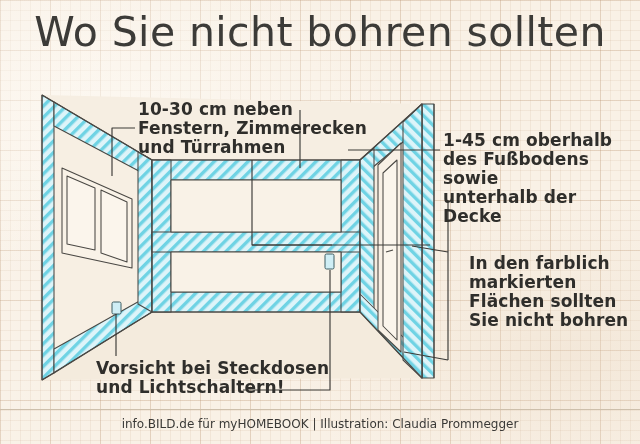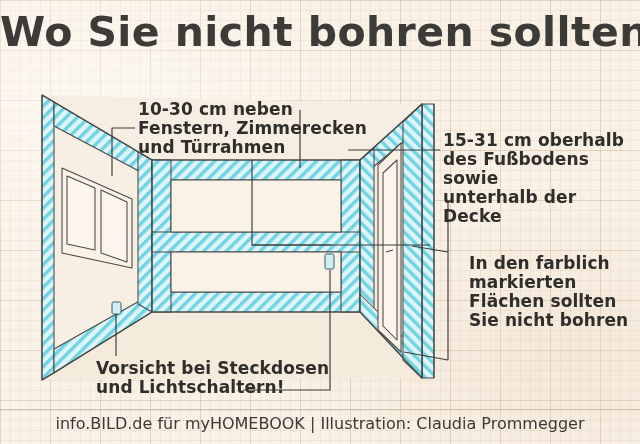--- a/index.html
+++ b/index.html
@@ -46,21 +46,21 @@
   #title {
     position: absolute;
     left: 0;
     top: 6px;
     width: 640px;
     text-align: center;
     font-size: 41px;
     line-height: 52px;
     letter-spacing: 0.4px;
     color: #3c3b38;
-    font-weight: 700;
+    font-weight: 400;
     font-family: "DejaVu Sans", sans-serif;
     white-space: nowrap;
   }
 
   .note {
     position: absolute;
     color: #2f2e2b;
     font-size: 17px;
     line-height: 19px;
     font-weight: 700;
@@ -86,21 +86,21 @@
     width: 640px;
     height: 1px;
     background: #cdbfab;
   }
   #credit {
     position: absolute;
     left: 0;
     top: 414px;
     width: 640px;
     text-align: center;
-    font-size: 16px;
+    font-size: 12px;
     line-height: 20px;
     color: #3a3936;
     font-family: "DejaVu Sans", sans-serif;
     white-space: nowrap;
   }
 </style>
 </head>
 <body>
 
 <div id="poster">
@@ -228,21 +228,21 @@
         <path d="M116,314 L116,356"></path>
         <path d="M330,270 L330,390 L243,390"></path>
       </g>
     </g>
   </svg>
 
   <div class="note" id="note-windows">10-30 cm neben
 Fenstern, Zimmerecken
 und Türrahmen</div>
 
-  <div class="note" id="note-floor">15-31 cm oberhalb
+  <div class="note" id="note-floor">1-45 cm oberhalb
 des Fußbodens sowie
 unterhalb der Decke</div>
 
   <div class="note" id="note-areas">In den farblich
 markierten
 Flächen sollten
 Sie nicht bohren</div>
 
   <div class="note" id="note-sockets">Vorsicht bei Steckdosen
 und Lichtschaltern!</div>

